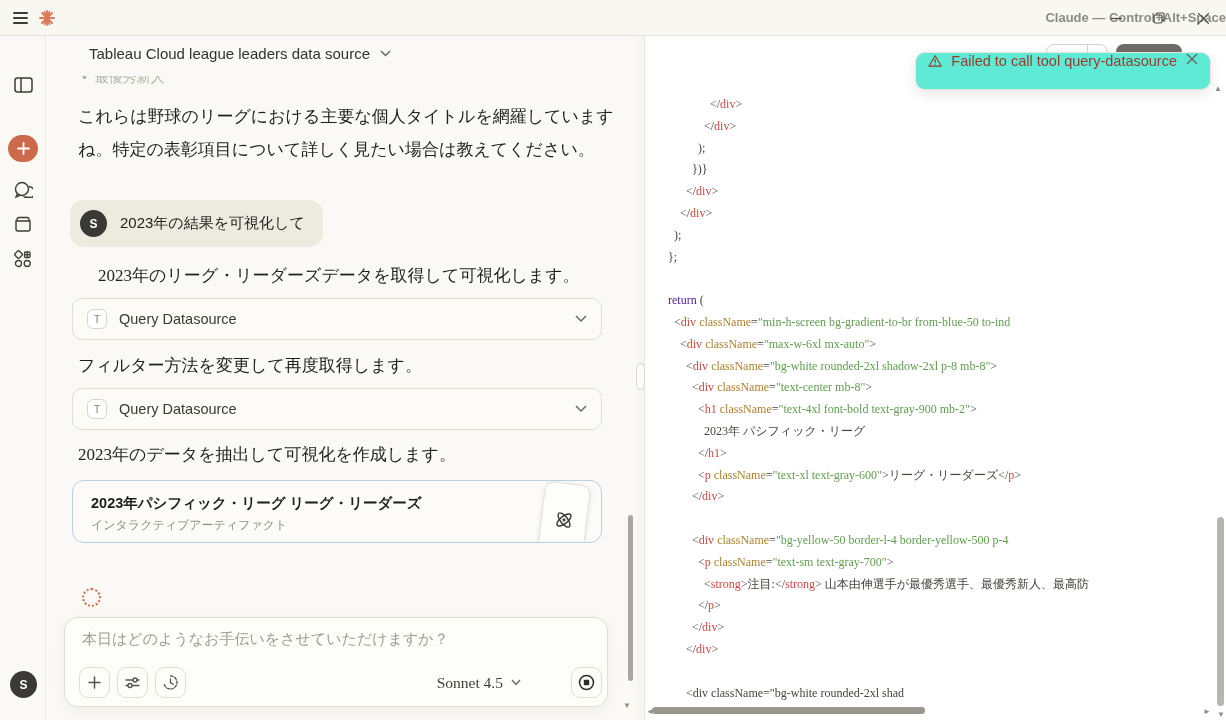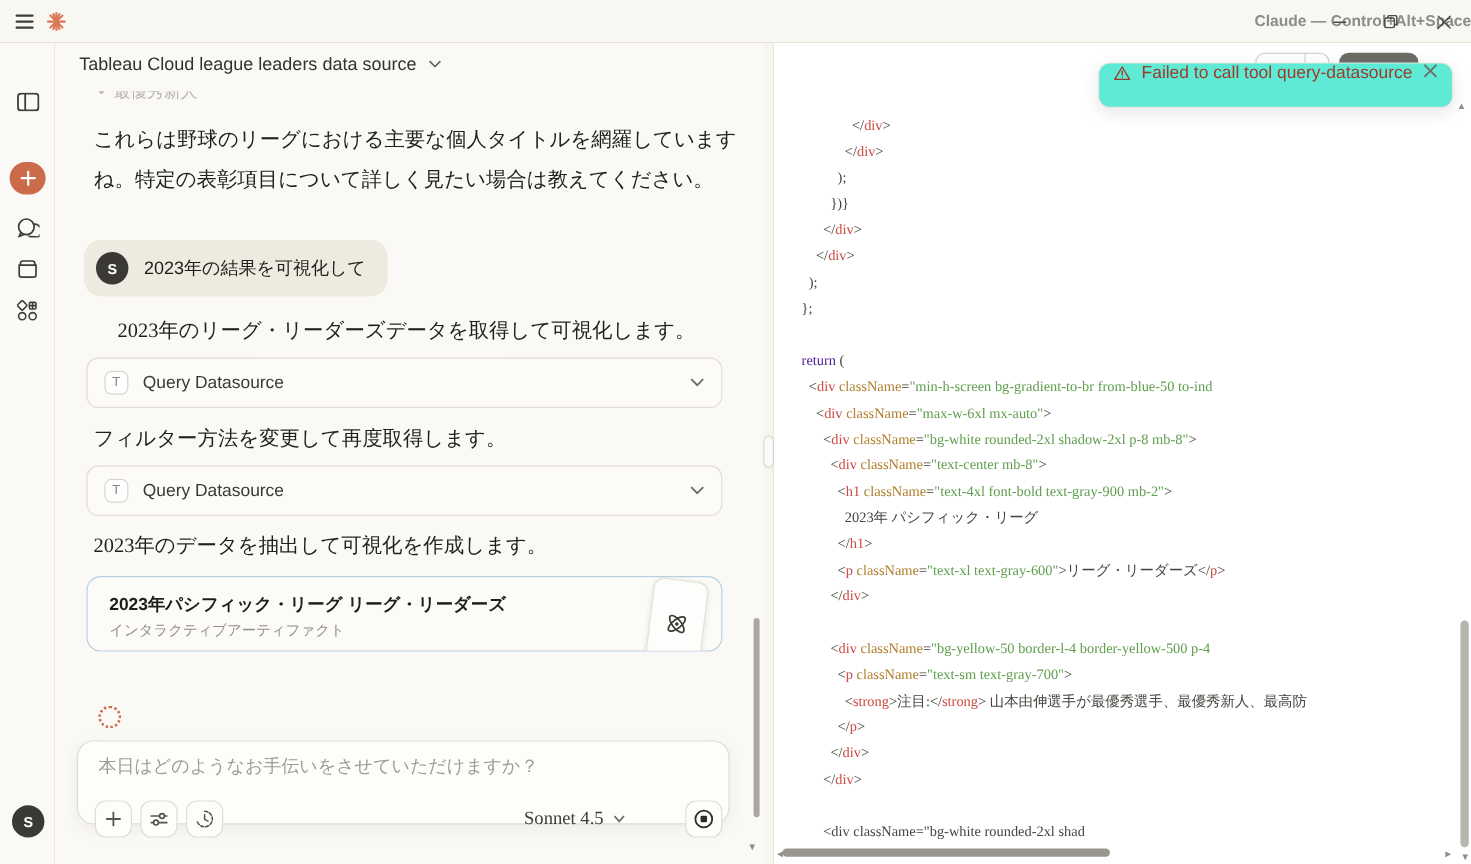--- a/index.html
+++ b/index.html
@@ -20,21 +20,21 @@
 
   
   .rail { position:absolute; left:0; top:36px; width:46px; height:684px; background:#faf9f5; border-right:1px solid #eceade; }
   .rail-btn { position:absolute; left:7px; width:32px; height:32px; display:flex; align-items:center; justify-content:center; border-radius:8px; }
   .newchat { background:#cc6a4c; border-radius:14px; left:8px; width:30px; height:27px; color:#fff; }
   .avatar-s { position:absolute; left:10px; bottom:22px; width:27px; height:27px; border-radius:50%; background:#3a3935; color:#fff; font-size:12px; font-weight:bold; display:flex; align-items:center; justify-content:center; }
 
   
   .chat { position:absolute; left:46px; top:36px; width:591px; height:684px; background:#faf9f5; }
   .chat-header { position:absolute; left:20px; top:9px; display:flex; align-items:center; gap:10px; cursor:pointer; }
-  .chat-title { font-size:15px; font-weight:500; color:#33322e; }
+  .chat-title { font-size:15px; font-weight:500; color:#33322e;margin-left:23px; }
   .clip-line { position:absolute; left:36px; top:40px; height:13px; overflow:hidden; }
   .clip-line .inner { position:relative; top:-8px; font-size:14px; color:#b5b3aa; }
   .serif-text { font-family:"Liberation Serif","DejaVu Serif",serif; font-size:17px; color:#201f1b; }
   .intro { position:absolute; left:32px; top:64px; line-height:33px; }
   .user-pill { position:absolute; left:24px; top:164px; background:#edebe0; border-radius:14px; padding:10px 18px 10px 10px; display:flex; align-items:center; gap:13px; }
   .user-pill .uavatar { width:27px; height:27px; border-radius:50%; background:#3a3935; color:#fff; font-size:12px; font-weight:bold; display:flex; align-items:center; justify-content:center; }
   .user-pill .utext { font-size:15px; color:#1f1e1a; }
   .step-text { position:absolute; left:32px; }
   .qd-block { position:absolute; left:26px; width:530px; height:42px; background:#fcfbf7; border:1px solid #e0ded4; border-radius:10px; display:flex; align-items:center; padding:0 14px; cursor:pointer; }
   .qd-chip { width:20px; height:20px; border:1px solid #d8d6cc; border-radius:6px; color:#8a887f; font-size:11px; display:flex; align-items:center; justify-content:center; background:#fff; }
@@ -42,21 +42,21 @@
   .qd-chevron { margin-left:auto; }
 
   .artifact-card { position:absolute; left:26px; top:444px; width:530px; height:63px; background:#fcfbf7; border:1px solid #b7d0e4; border-radius:12px; overflow:hidden; cursor:pointer; }
   .artifact-title { position:absolute; left:18px; top:13px; font-size:14.5px; font-weight:bold; color:#1f1e1a; }
   .artifact-sub { position:absolute; left:18px; top:36px; font-size:12px; color:#908e86; }
   .artifact-preview { position:absolute; right:14px; top:2px; width:46px; height:74px; background:#fdfdfb; border:1px solid #e3e1d8; border-radius:9px; transform:rotate(7deg); box-shadow:0 1px 5px rgba(0,0,0,0.10); display:flex; align-items:center; justify-content:center; }
 
   .spinner { position:absolute; left:36px; top:552px; width:19px; height:19px; border-radius:50%; border:2.5px dotted #cf6a4a; animation:spin 1.2s linear infinite; }
   @keyframes spin { to { transform:rotate(360deg); } }
 
-  .composer { position:absolute; left:18px; top:581px; width:544px; height:70px; background:#fdfdfa; border:1px solid #e0ded4; border-radius:14px; box-shadow:0 4px 14px rgba(0,0,0,0.05); }
+  .composer { position:absolute; left:18px; top:581px; width:544px; height:90px; background:#fdfdfa; border:1px solid #e0ded4; border-radius:14px; box-shadow:0 4px 14px rgba(0,0,0,0.05); }
   .composer-input { position:absolute; left:17px; top:12px; width:500px; border:none; outline:none; background:transparent; font-size:15px; color:#3a3934; font-family:"Liberation Sans",sans-serif; }
   .composer-input::placeholder { color:#9d9b93; }
   .c-btn { position:absolute; top:49px; width:31px; height:31px; border:1px solid #e0ded4; border-radius:9px; background:#fdfdfa; display:flex; align-items:center; justify-content:center; cursor:pointer; }
   .model-select { position:absolute; top:49px; right:86px; height:31px; display:flex; align-items:center; gap:8px; cursor:pointer; }
   .model-name { font-family:"Liberation Serif","DejaVu Serif",serif; font-size:15.5px; color:#3f3e39; }
   .stop-btn { right:5px; left:auto; }
 
   .chat-vscroll { position:absolute; left:582px; top:479px; width:5px; height:166px; border-radius:3px; background:#a9a79f; }
   .scroll-arrow { position:absolute; font-size:8px; color:#8f8d86; line-height:8px; }
 

